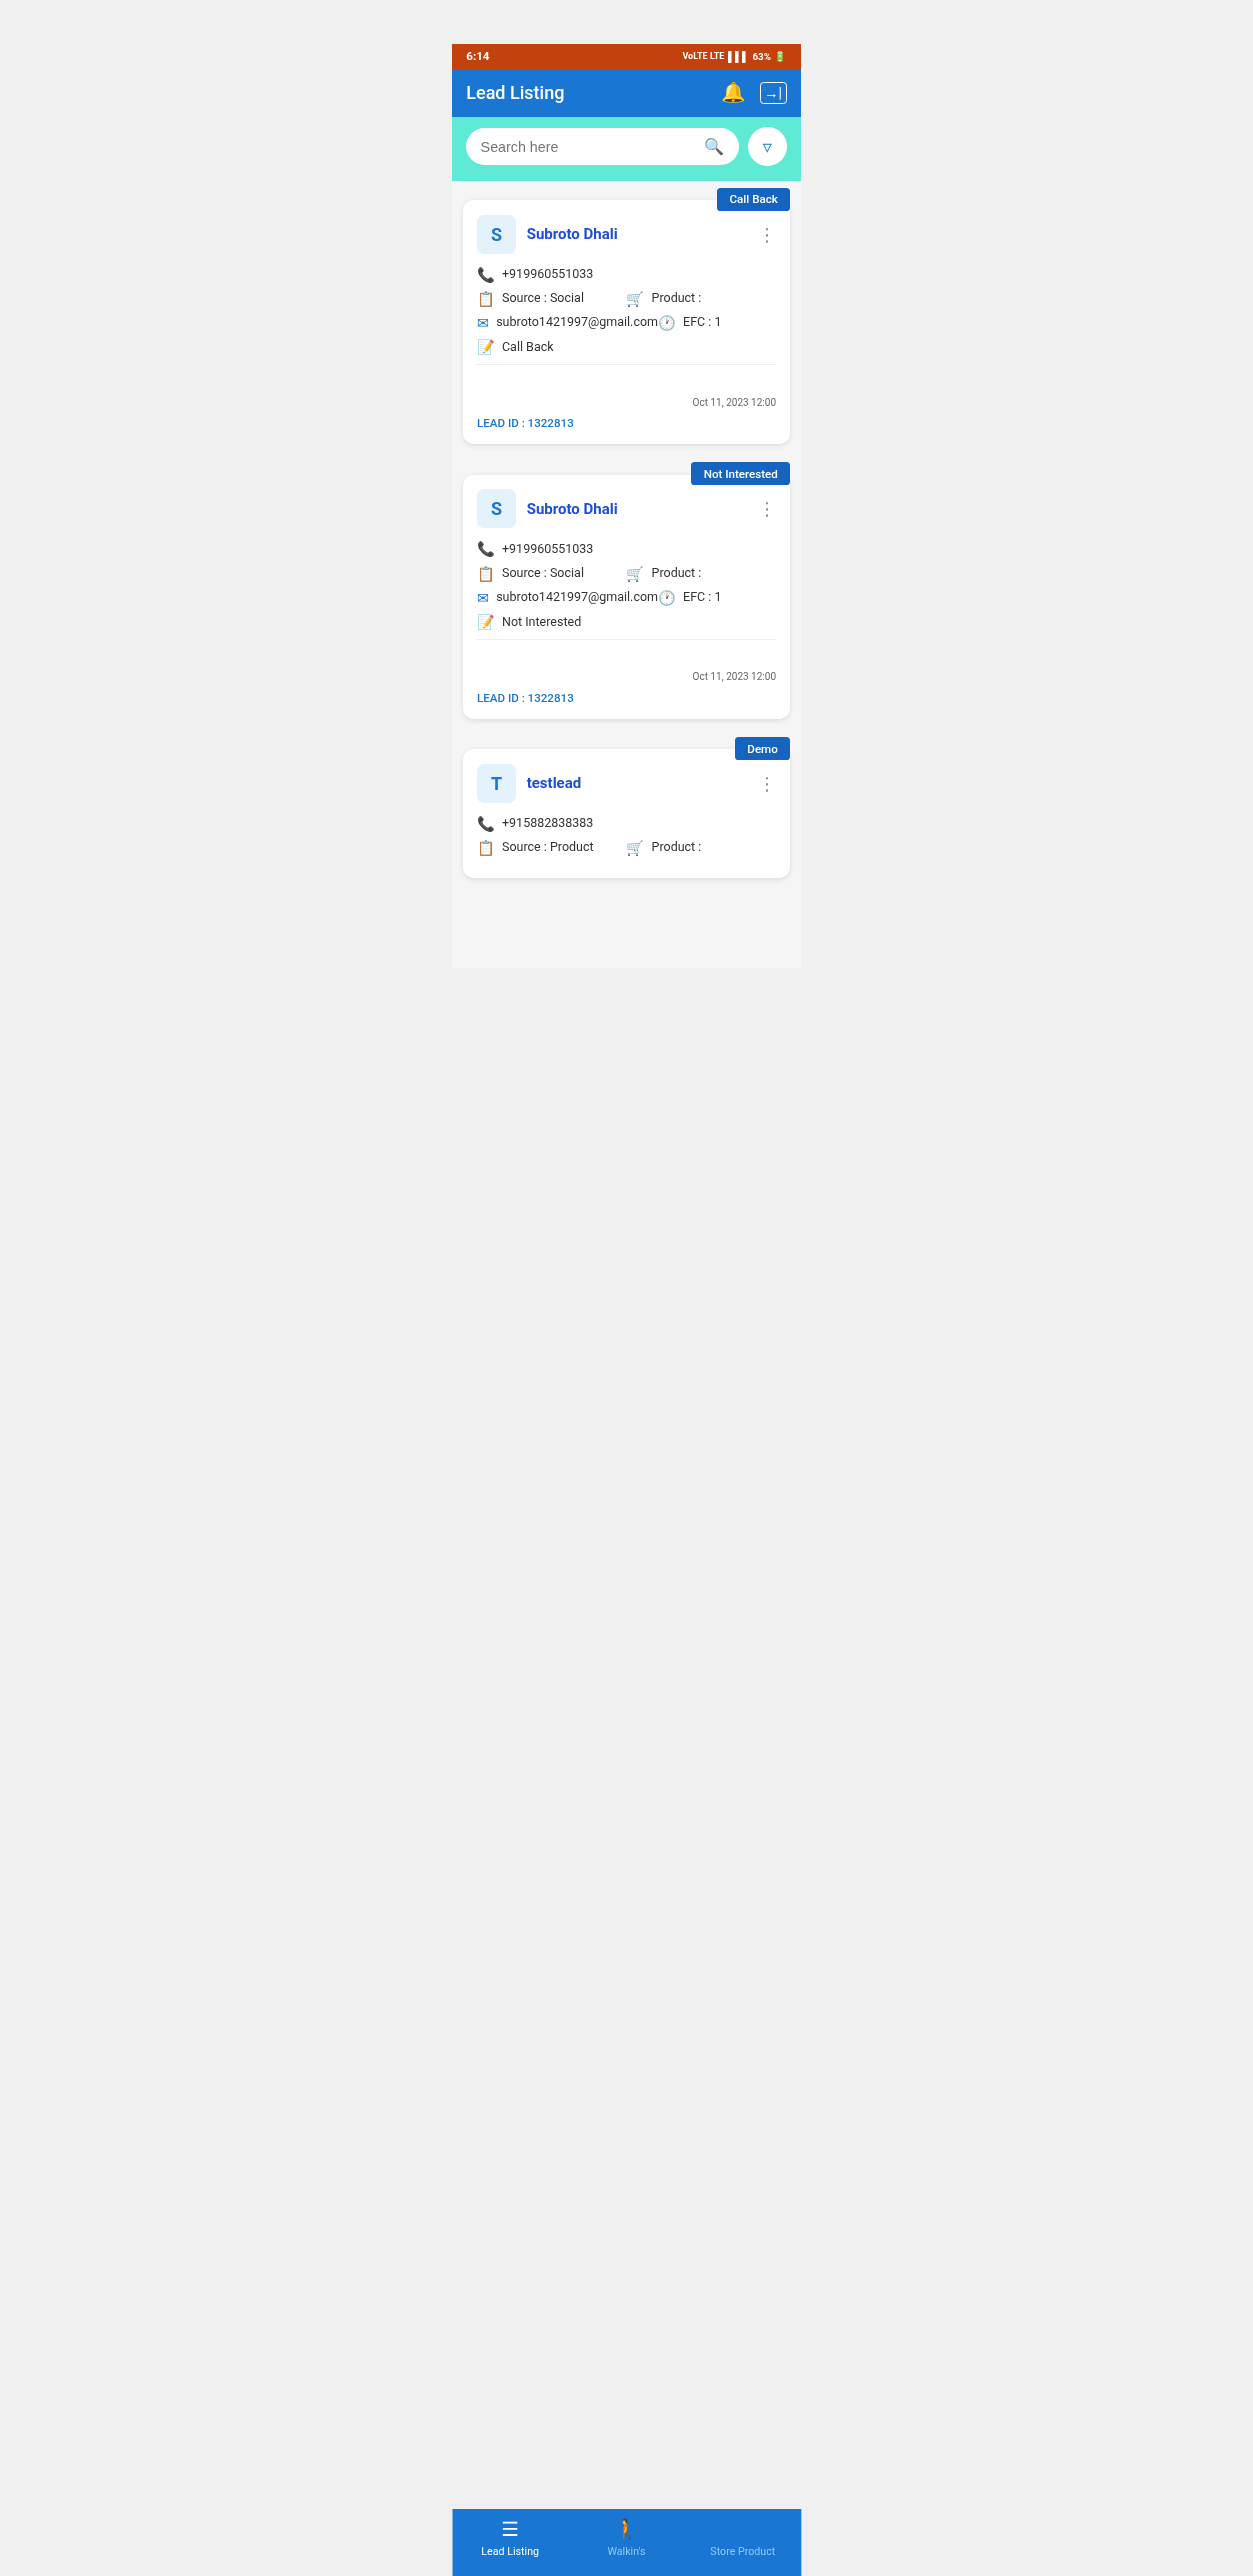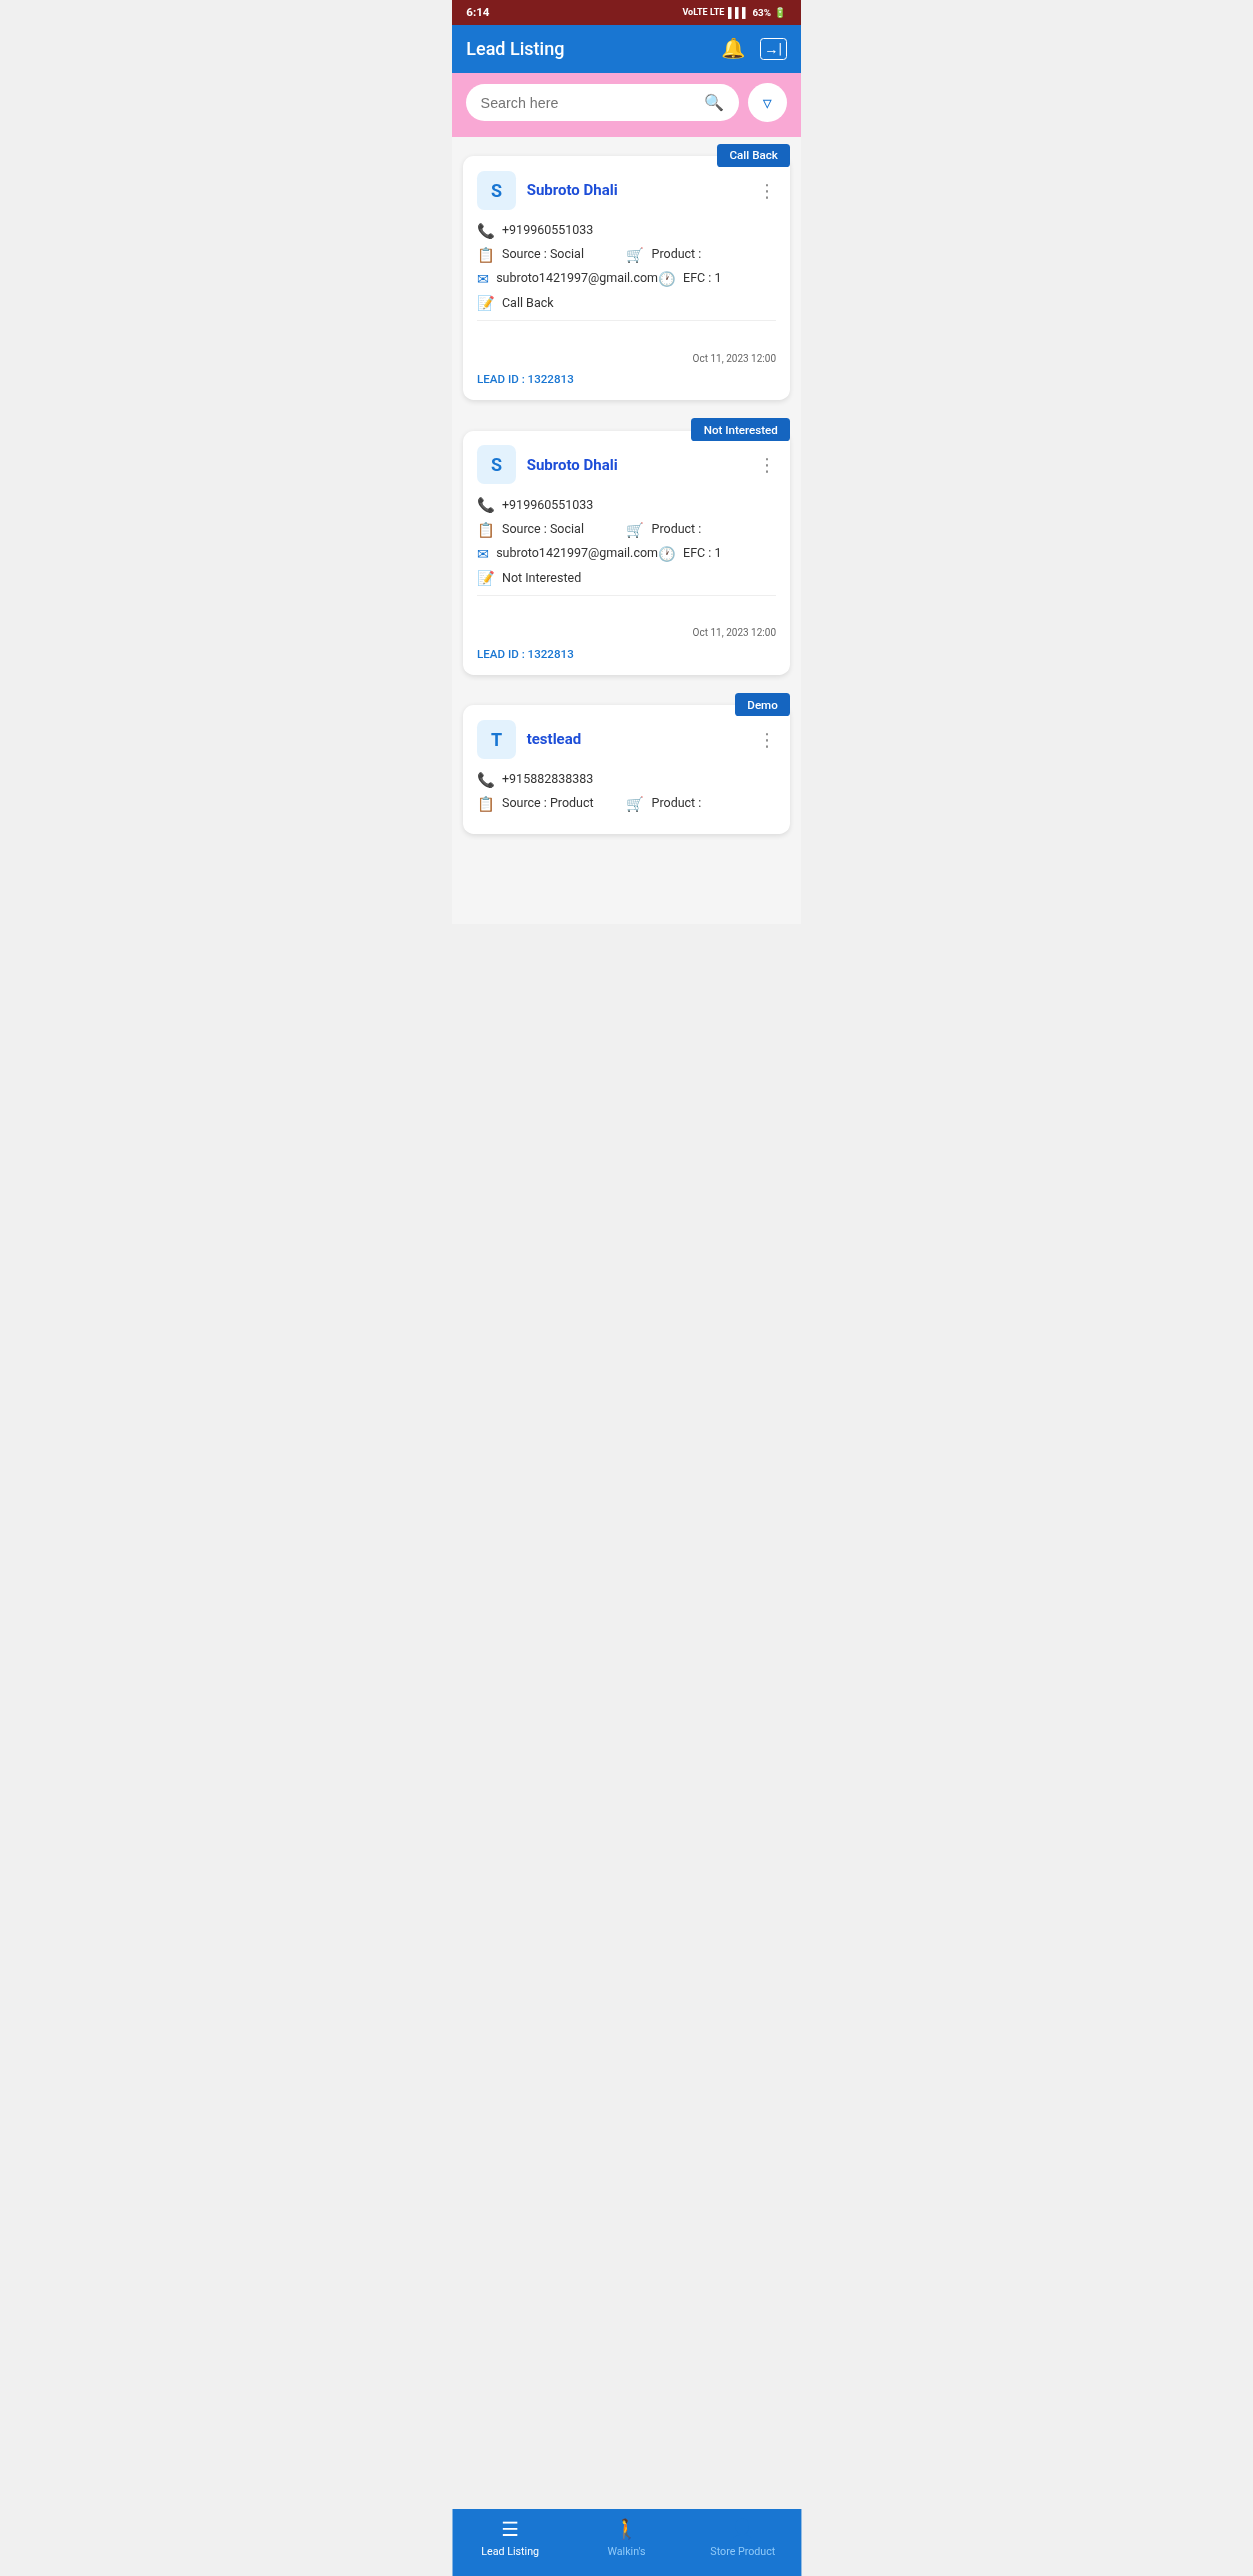--- a/index.html
+++ b/index.html
@@ -8,28 +8,29 @@
       font-family: 'Roboto', Arial, sans-serif;
       background: #f0f0f0;
       width: 349px;
       margin: 0 auto;
       min-height: 716px;
       position: relative;
     }
 
     
     .status-bar {
-      background: #7f1d1d;
+      background: #c2410c;
       color: white;
       display: flex;
       justify-content: space-between;
       align-items: center;
       padding: 5.4px 14.3px;
       font-size: 11.6px;
       font-weight: bold;
+      margin-top: 44px;
     }
     .status-right {
       display: flex;
       align-items: flex-start;
       gap: 3.6px;
       font-size: 9.8px;
     }
 
     
     .header {
@@ -50,21 +51,21 @@
       align-items: center;
     }
     .header-icon {
       color: white;
       font-size: 19.7px;
       cursor: pointer;
     }
 
     
     .search-container {
-      background: #f9a8d4;
+      background: #5eead4;
       padding: 10.7px 14.3px 14.3px 14.3px;
       display: flex;
       gap: 9px;
       align-items: center;
     }
     .search-input-wrap {
       flex: 1;
       background: white;
       border-radius: 27px;
       display: flex;

